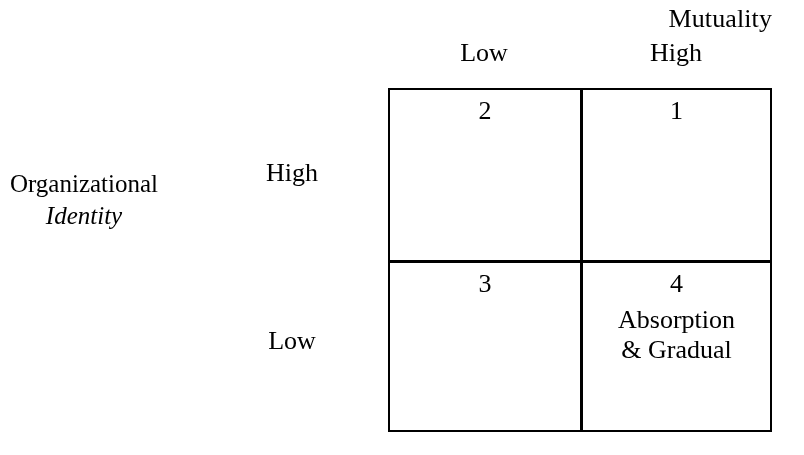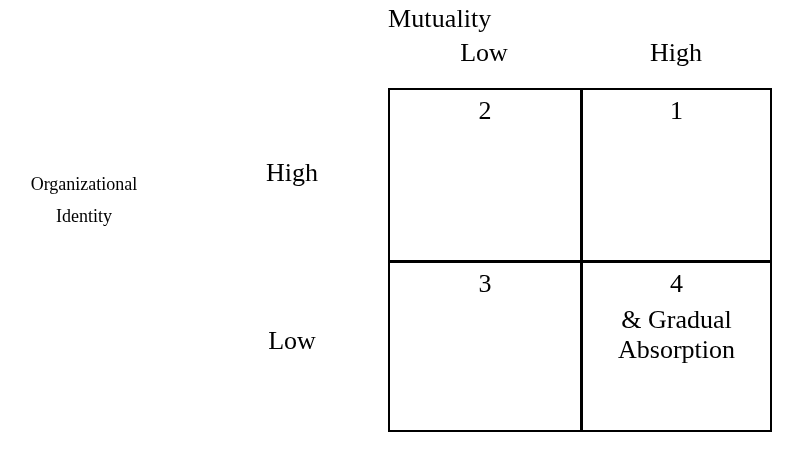--- a/index.html
+++ b/index.html
@@ -16,21 +16,21 @@
     color: #000000;
     -webkit-font-smoothing: antialiased;
   }
 
   
   .col-axis-title {
     position: absolute;
     left: 388px;
     top: 4px;
     width: 384px;
-    text-align: left;
+    text-align: right;
     font-size: 26px;
     line-height: 30px;
     letter-spacing: 0.1px;
   }
   .col-head {
     position: absolute;
     top: 38px;
     width: 192px;
     text-align: center;
     font-size: 26px;
@@ -39,24 +39,24 @@
   .col-head.low  { left: 388px; }
   .col-head.high { left: 580px; }
 
   
   .row-axis-title {
     position: absolute;
     left: 0px;
     top: 168px;
     width: 168px;
     text-align: center;
-    font-size: 18px;
+    font-size: 25px;
     line-height: 32px;
   }
-  .row-axis-title .l2 { display: block; }
+  .row-axis-title .l2 { display: block; font-style: italic; }
 
   .row-head {
     position: absolute;
     left: 232px;
     width: 120px;
     text-align: center;
     font-size: 26px;
     line-height: 30px;
   }
   .row-head.high { top: 158px; }
@@ -134,18 +134,18 @@
     <div class="cell-number">1</div>
   </div>
 
   <div class="cell r-bottom">
     <div class="cell-number">3</div>
   </div>
 
   <div class="cell c-right r-bottom">
     <div class="cell-number">4</div>
     <div class="cell-label multi">
+      <span class="ln">Absorption</span>
       <span class="ln">&amp; Gradual</span>
-      <span class="ln">Absorption</span>
     </div>
   </div>
 
 </div>
 
 </body></html>

